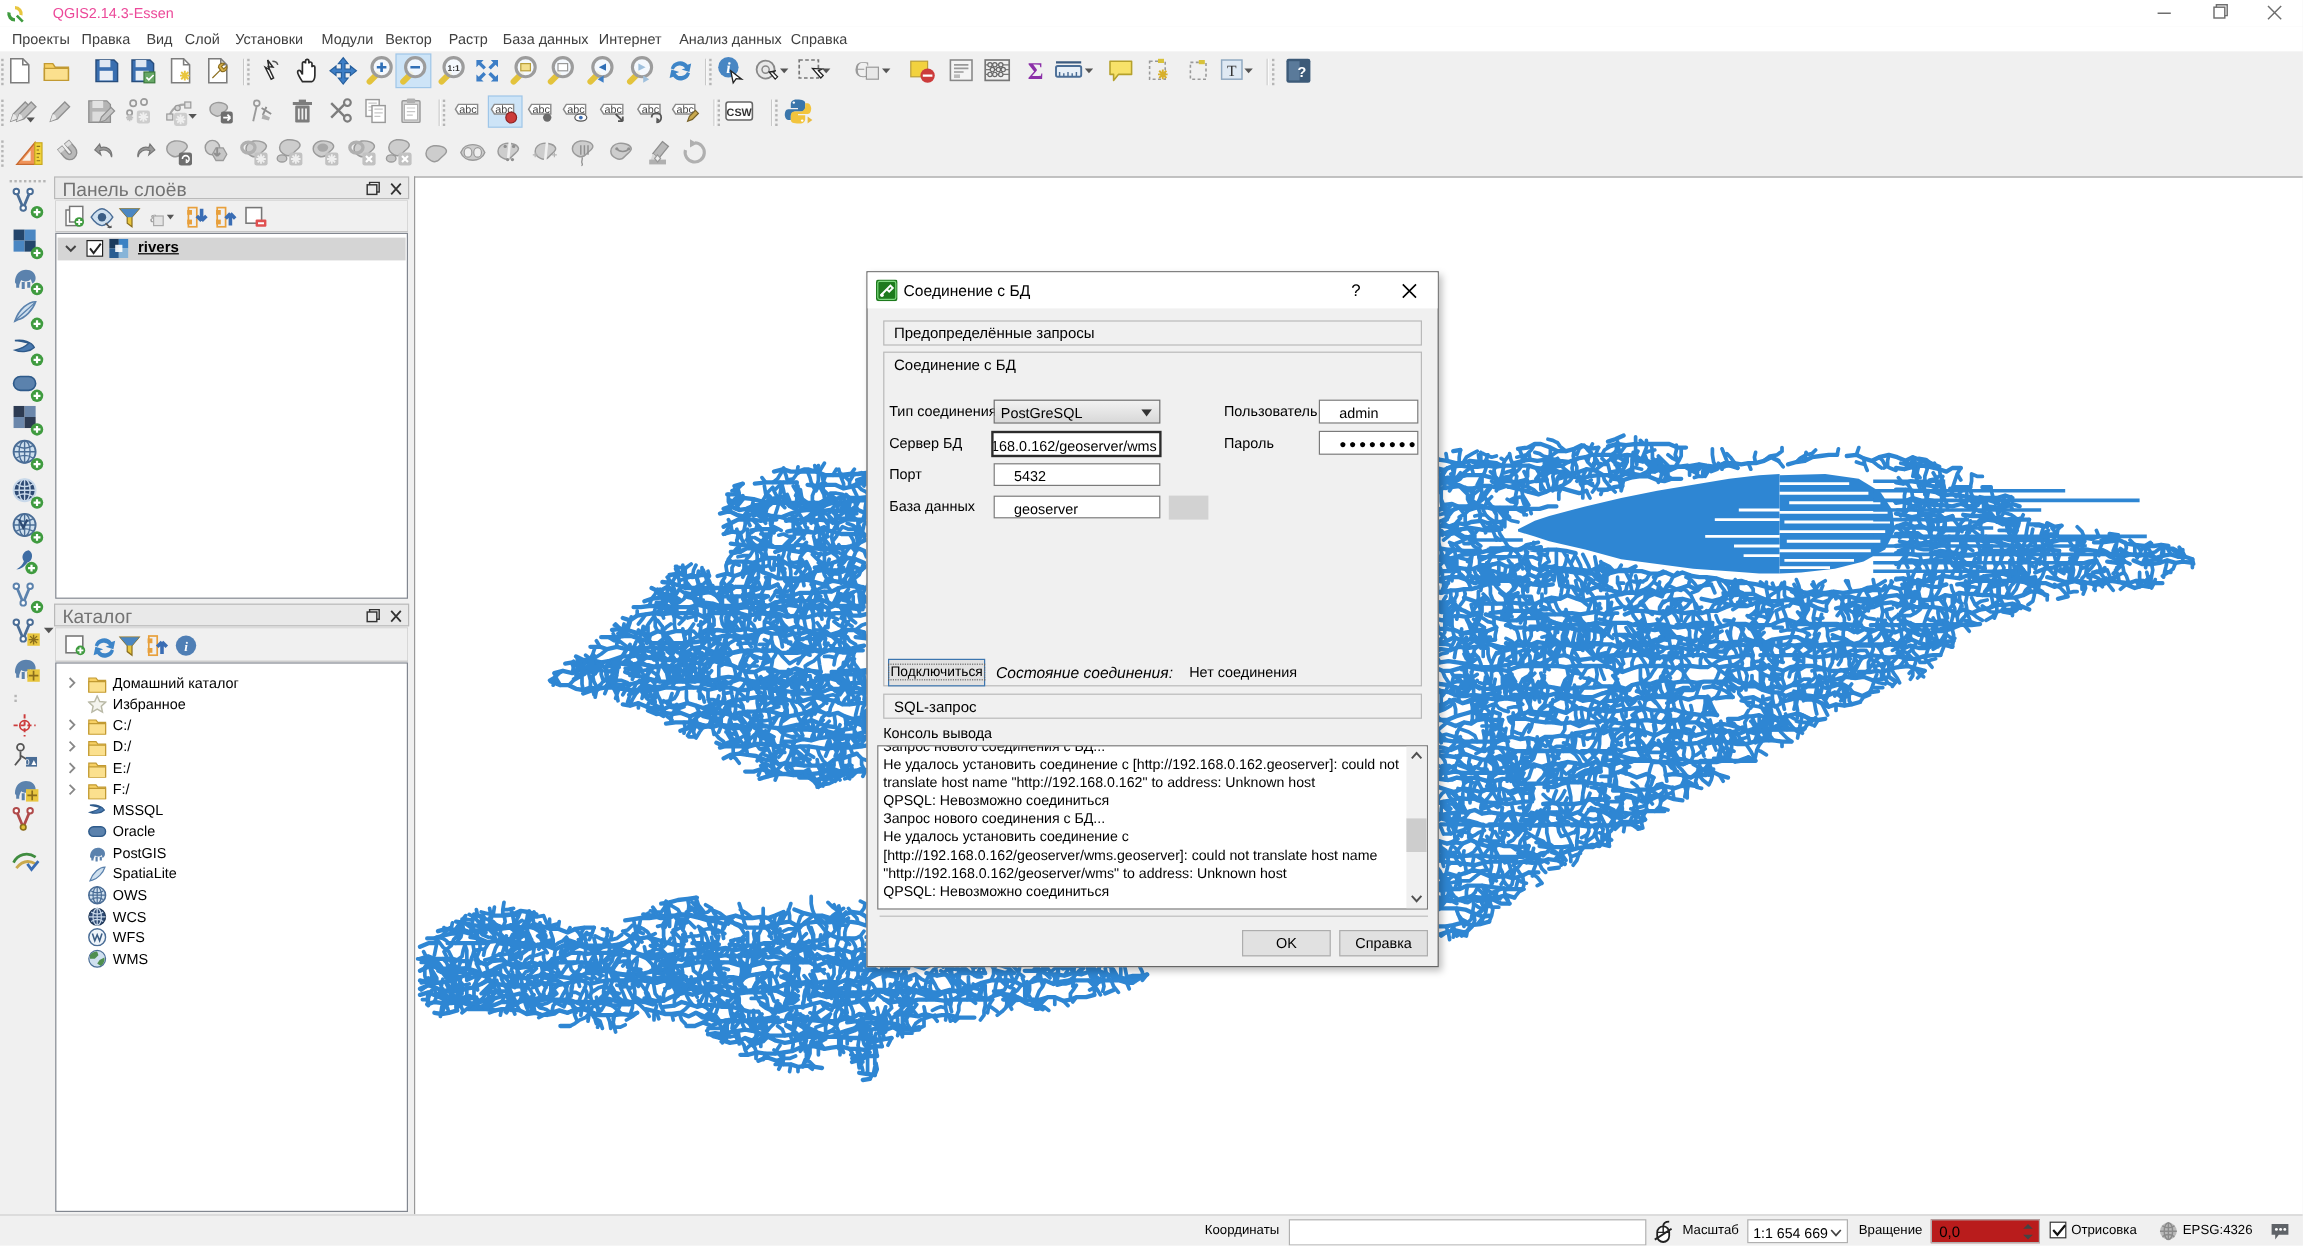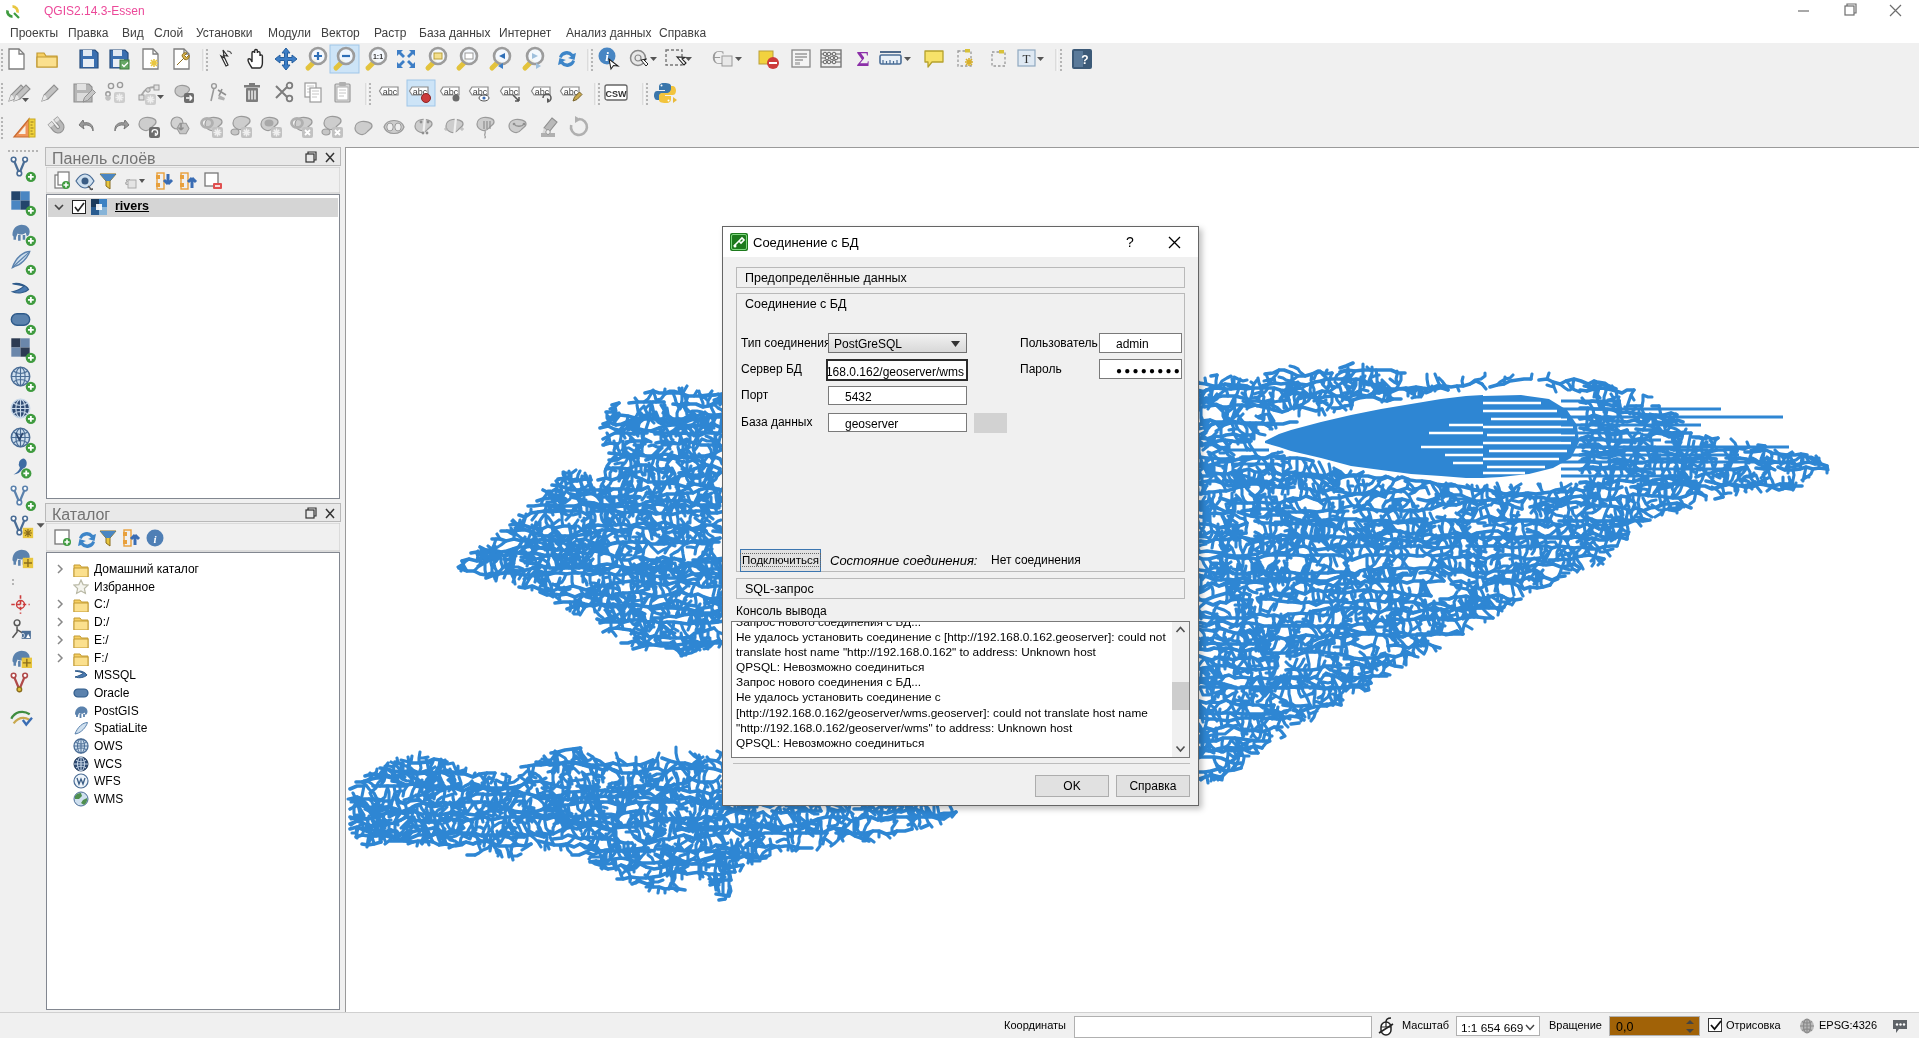--- a/index.html
+++ b/index.html
@@ -1006,21 +1006,21 @@
         <path d="M4 13 l5 -5 M9 8 l2 2 3 -3 -2 -2 -3 3" stroke="#fff" stroke-width="1.6" fill="none"></path>
         <circle cx="5" cy="13" r="1.5" fill="#fff"></circle>
       </svg>
       <div class="t">Соединение с БД</div>
       <div class="abs" style="left:403px;top:7px;font-size:14px;color:#000">?</div>
       <svg class="abs" style="left:445px;top:9px" width="13" height="13" viewBox="0 0 13 13">
         <path d="M1 1 l11 11 M12 1 l-11 11" stroke="#000" stroke-width="1.3"></path>
       </svg>
     </div>
     <div class="grp" style="left:13px;top:40px;width:449px;height:21px">
-      <div class="gt">Предопределённые данных</div>
+      <div class="gt">Предопределённые запросы</div>
     </div>
     <div class="grp" style="left:13px;top:66px;width:449px;height:279px">
       <div class="gt">Соединение с БД</div>
     </div>
     <div class="lbl" style="left:18px;top:109px">Тип соединения</div>
     <div class="lbl" style="left:18px;top:135px">Сервер БД</div>
     <div class="lbl" style="left:18px;top:161px">Порт</div>
     <div class="lbl" style="left:18px;top:188px">База данных</div>
     <div class="lbl" style="left:297px;top:109px">Пользователь</div>
     <div class="lbl" style="left:297px;top:135px">Пароль</div>
@@ -1069,21 +1069,21 @@
       <rect x="3" y="6" width="10" height="13" rx="5" fill="#fff" stroke="#222" stroke-width="1.5"></rect>
       <path d="M8 6 v5 M3 11 h10" stroke="#222" stroke-width="1.2"></path>
       <path d="M8 6 c0 -3 2 -4 5 -4" fill="none" stroke="#222" stroke-width="1.5"></path>
       <path d="M1 17 l14 -9" stroke="#222" stroke-width="1.6"></path>
     </svg>
     <div class="sbl" style="left:1402px">Масштаб</div>
     <div class="abs" style="left:1456px;top:3px;width:84px;height:20px;background:#fff;border:1px solid #b0b0b0;font-size:11.8px;padding:4px 0 0 4px">1:1 654 669<svg class="abs" style="right:4px;top:7px" width="10" height="7" viewBox="0 0 10 7">
         <path d="M1 1 l4 4.5 4 -4.5" fill="none" stroke="#444" stroke-width="1.4"></path>
       </svg></div>
     <div class="sbl" style="left:1549px">Вращение</div>
-    <div class="abs" style="left:1609px;top:3px;width:91px;height:20px;background:#a16207;border:1px solid #b0b0b0;font-size:12.5px;padding:3px 0 0 6px">0,0<svg class="abs" style="right:3px;top:2px" width="12" height="15" viewBox="0 0 12 15">
+    <div class="abs" style="left:1609px;top:3px;width:91px;height:20px;background:#b91c1c;border:1px solid #b0b0b0;font-size:12.5px;padding:3px 0 0 6px">0,0<svg class="abs" style="right:3px;top:2px" width="12" height="15" viewBox="0 0 12 15">
         <path d="M2 5 l4 -4 4 4 z" fill="#444"></path>
         <path d="M2 10 l4 4 4 -4 z" fill="#444"></path>
       </svg></div>
     <div class="abs" style="left:1708px;top:5px;width:14px;height:14px;background:#fff;border:1px solid #333"></div>
     <svg class="abs" style="left:1710px;top:7px" width="12" height="11" viewBox="0 0 12 11">
       <path d="M1 5 l3.5 4 6.5 -8" fill="none" stroke="#111" stroke-width="1.8"></path>
     </svg>
     <div class="sbl" style="left:1726px">Отрисовка</div>
     <svg class="abs" style="left:1799px;top:5px" width="16" height="16" viewBox="0 0 16 16">
       <circle cx="8" cy="8" r="7" fill="#b9b9b9"></circle>

